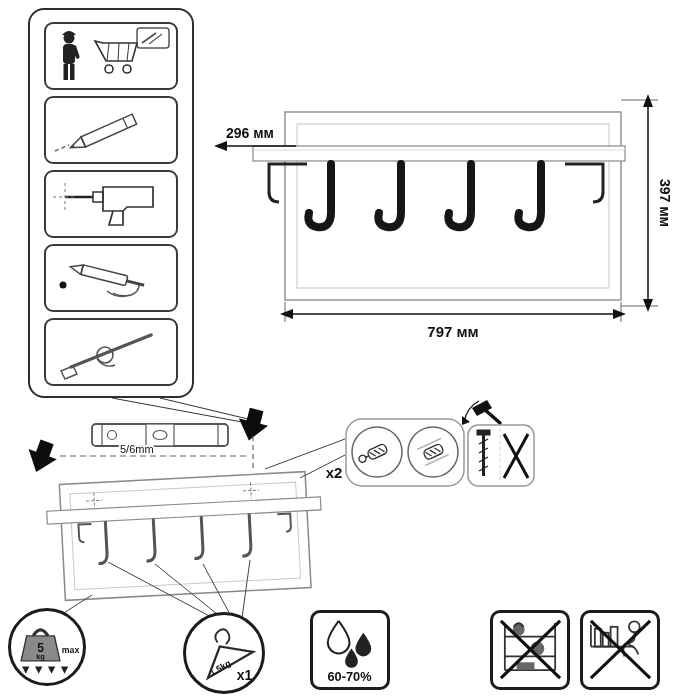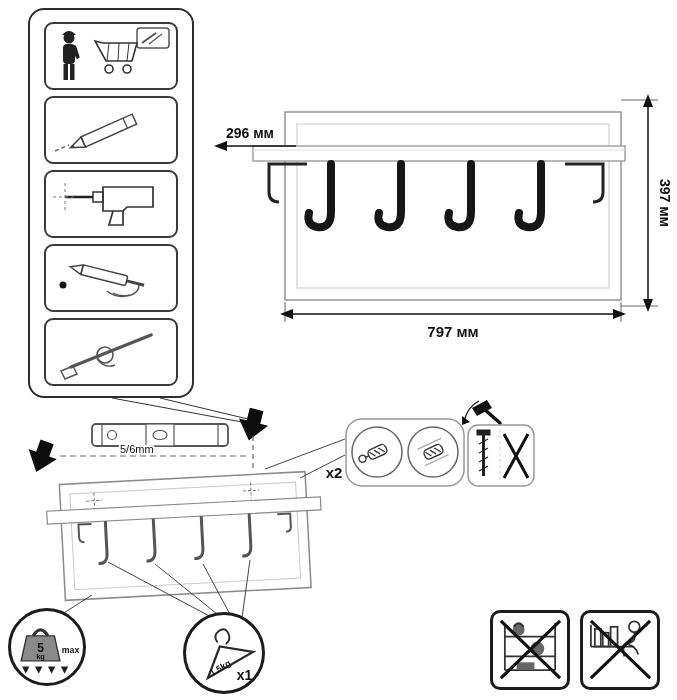--- a/index.html
+++ b/index.html
@@ -268,20 +268,30 @@
     <svg width="76" height="76" viewBox="0 0 82 82">
       <g transform="rotate(-30 40 40)" stroke="#2a2a2a" fill="none">
         <path d="M 40 28 q -1 -9 7 -10 q 9 -1 8 8 q -1 7 -8 8" stroke-width="2"></path>
         <polygon points="40,33 12,56 68,56" stroke-width="2.5"></polygon>
       </g>
       <text transform="translate(28,66) rotate(-30)" font-size="9.5" font-weight="bold">1.5kg</text>
       <text x="63" y="70" text-anchor="middle" font-size="15" font-weight="bold">x1</text>
     </svg>
   </div>
 
+  <div class="square-badge" style="left:310px; top:610px">
+    <svg width="74" height="74" viewBox="0 0 75 75">
+      <g>
+        <path d="M 26 8 q 11 15 11 22 a 11 11 0 1 1 -22 0 q 0 -7 11 -22" fill="#fff" stroke="#222" stroke-width="2"></path>
+        <path d="M 51 20 q 8 11 8 16 a 8 8 0 1 1 -16 0 q 0 -5 8 -16" fill="#222"></path>
+        <path d="M 39 36 q 6.5 9 6.5 13 a 6.5 6.5 0 1 1 -13 0 q 0 -4 6.5 -13" fill="#222"></path>
+      </g>
+      <text x="37" y="69" text-anchor="middle" font-size="13" font-weight="bold">60-70%</text>
+    </svg>
+  </div>
 
 
   <div class="square-badge" style="left:490px; top:610px">
     <svg width="74" height="74" viewBox="0 0 75 75">
       <g fill="none" stroke="#333" stroke-width="1.8">
         <line x1="12" y1="10" x2="12" y2="58"></line>
         <line x1="63" y1="10" x2="63" y2="58"></line>
         <line x1="12" y1="24" x2="63" y2="24"></line>
         <line x1="12" y1="44" x2="63" y2="44"></line>
         <line x1="12" y1="58" x2="63" y2="58"></line>

